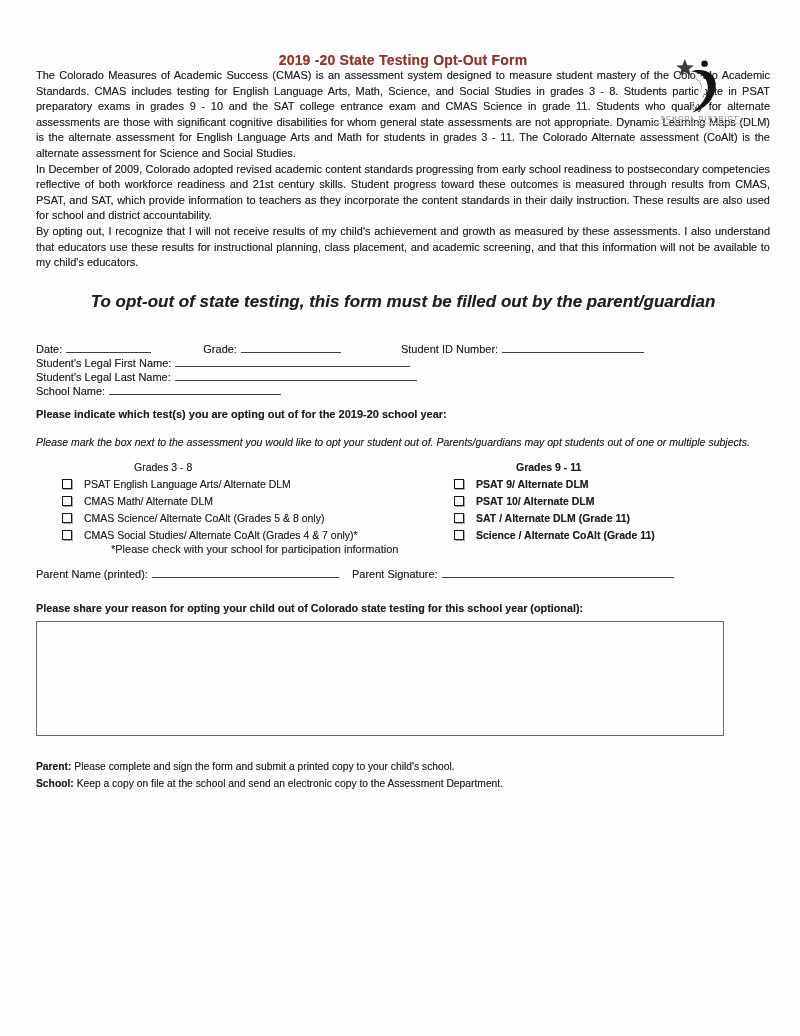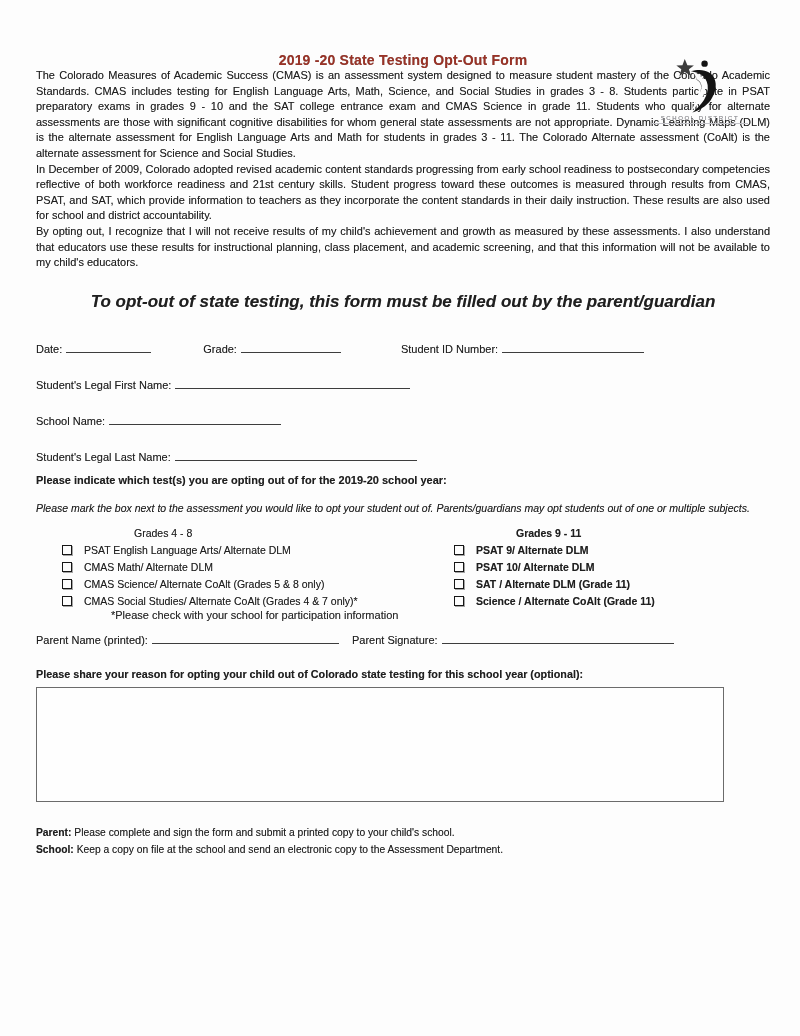--- a/index.html
+++ b/index.html
@@ -43,21 +43,20 @@
   .mt-p1{margin-top:24px;}
   .mt-p2{margin-top:17px;}
   .mt-p3{margin-top:15px;}
   .center-note{
     margin:21px 0 0 0;
     text-align:center;
     font-size:17px;font-weight:bold;font-style:italic;
   }
   
   .field-row{
-    margin-top:22px;
     font-size:11px;
     white-space:nowrap;
   }
   .field-row.first{margin-top:29px;}
   .line{
     display:inline-block;
     height:11px;
     border-bottom:1px solid #3d3d3d;
     margin-left:4px;
     vertical-align:baseline;
@@ -157,33 +156,33 @@
 
   <div class="field-row first">
     <span>Date:</span><span class="line w85"></span><span class="sp1"></span><span>Grade:</span><span class="line w100"></span><span class="sp2"></span><span>Student ID Number:</span><span class="line w140"></span>
   </div>
 
   <div class="field-row">
     <span>Student's Legal First Name:</span><span class="line w235"></span>
   </div>
 
   <div class="field-row">
+    <span>Student's Legal Last Name:</span><span class="line w240"></span>
+  </div>
+
+  <div class="field-row">
     <span>School Name:</span><span class="line w170"></span>
-  </div>
-
-  <div class="field-row">
-    <span>Student's Legal Last Name:</span><span class="line w240"></span>
   </div>
 
   <p class="section-heading">Please indicate which test(s) you are opting out of for the 2019-20 school year:</p>
   <p class="italic-note">Please mark the box next to the assessment you would like to opt your student out of. Parents/guardians may opt students out of one or multiple subjects.</p>
 
   <div class="cols">
     <div class="col-left">
-      <div class="col-header">Grades 4 - 8</div>
+      <div class="col-header">Grades 3 - 8</div>
       <div class="cb-row">
         <span class="cb"></span>
         <span>PSAT English Language Arts/ Alternate DLM</span>
       </div>
       <div class="cb-row">
         <span class="cb"></span>
         <span>CMAS Math/ Alternate DLM</span>
       </div>
       <div class="cb-row">
         <span class="cb"></span>

